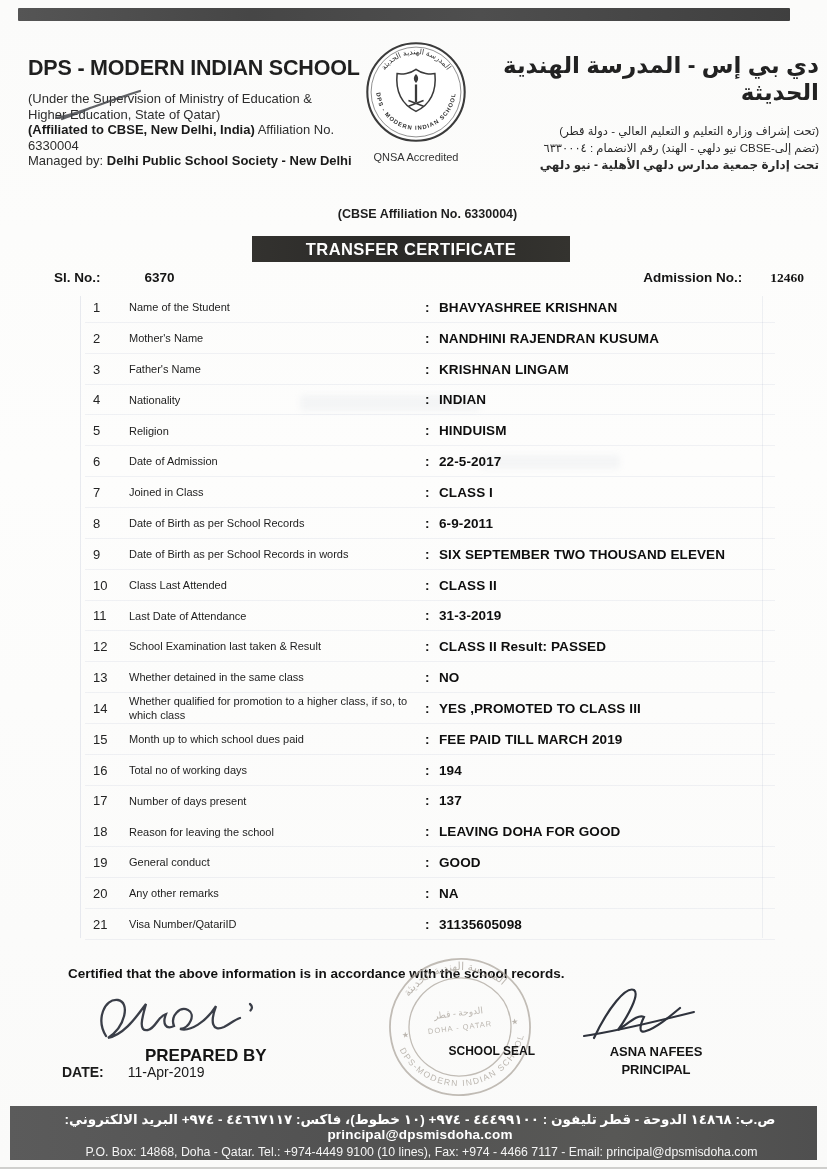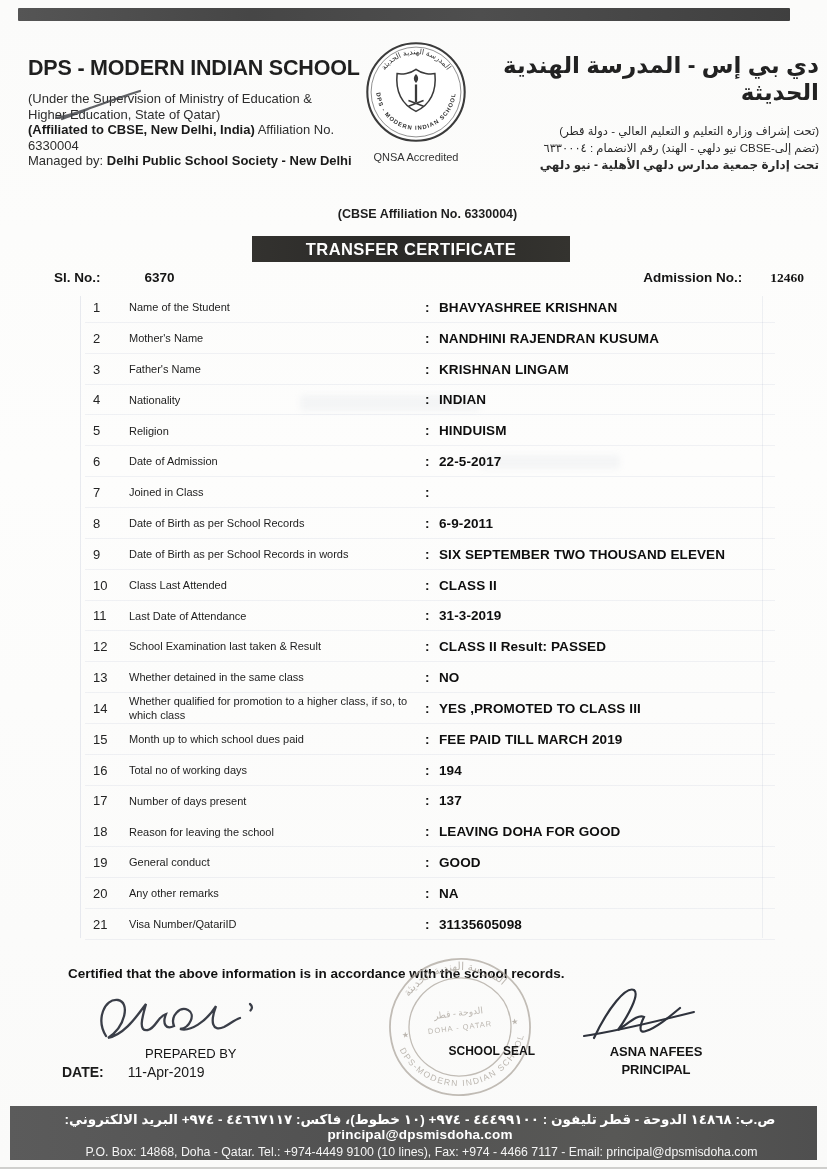--- a/index.html
+++ b/index.html
@@ -50,21 +50,21 @@
   .row { display:flex; align-items:center; height:30.85px; }
   .row-no { width:44px; padding-left:8px; font-size:13px; color:#232323; flex:none; }
   .row-label { width:296px; font-size:11px; line-height:14.5px; color:#1d1d1d; flex:none; padding-right:4px; }
   .row-colon { width:14px; font-weight:bold; font-size:13.5px; flex:none; color:#101010; }
   .row-value { flex:1; font-weight:bold; font-size:13.5px; color:#0e0e0e; letter-spacing:.1px; }
 
   .certify-line { position:absolute; left:68px; top:966px; font-weight:bold; font-size:13.5px; color:#121212; }
 
   
   .sig-left-svg { position:absolute; left:92px; top:986px; }
-  .prepared-by { position:absolute; left:145px; top:1046px; font-weight:normal; font-size:13px; color:#141414; }
+  .prepared-by { position:absolute; left:145px; top:1046px; font-weight:bold; font-size:17px; color:#141414; }
   .date-line { position:absolute; left:62px; top:1064px; font-size:14px; color:#1a1a1a; }
   .date-label { font-weight:bold; }
   .date-value { margin-left:24px; }
   .seal-stamp-svg { position:absolute; left:372px; top:950px; opacity:.72; }
   .school-seal-label { position:absolute; left:375px; top:1044px; width:160px; text-align:right; font-weight:bold; font-size:12px; color:#141414; }
   .sig-right-svg { position:absolute; left:576px; top:980px; }
   .principal-block { position:absolute; left:580px; top:1044px; width:152px; text-align:center; font-weight:bold; font-size:13px; color:#141414; }
   .principal-title { margin-top:3px; }
 
   
@@ -167,20 +167,21 @@
       <div class="row">
       <span class="row-no">6</span>
       <span class="row-label">Date of Admission</span>
       <span class="row-colon">:</span>
       <span class="row-value">22-5-2017</span>
     </div>
       <div class="row">
       <span class="row-no">7</span>
       <span class="row-label">Joined in Class</span>
       <span class="row-colon">:</span>
+      <span class="row-value">CLASS I</span>
     </div>
       <div class="row">
       <span class="row-no">8</span>
       <span class="row-label">Date of Birth as per School Records</span>
       <span class="row-colon">:</span>
       <span class="row-value">6-9-2011</span>
     </div>
       <div class="row">
       <span class="row-no">9</span>
       <span class="row-label">Date of Birth as per School Records in words</span>

